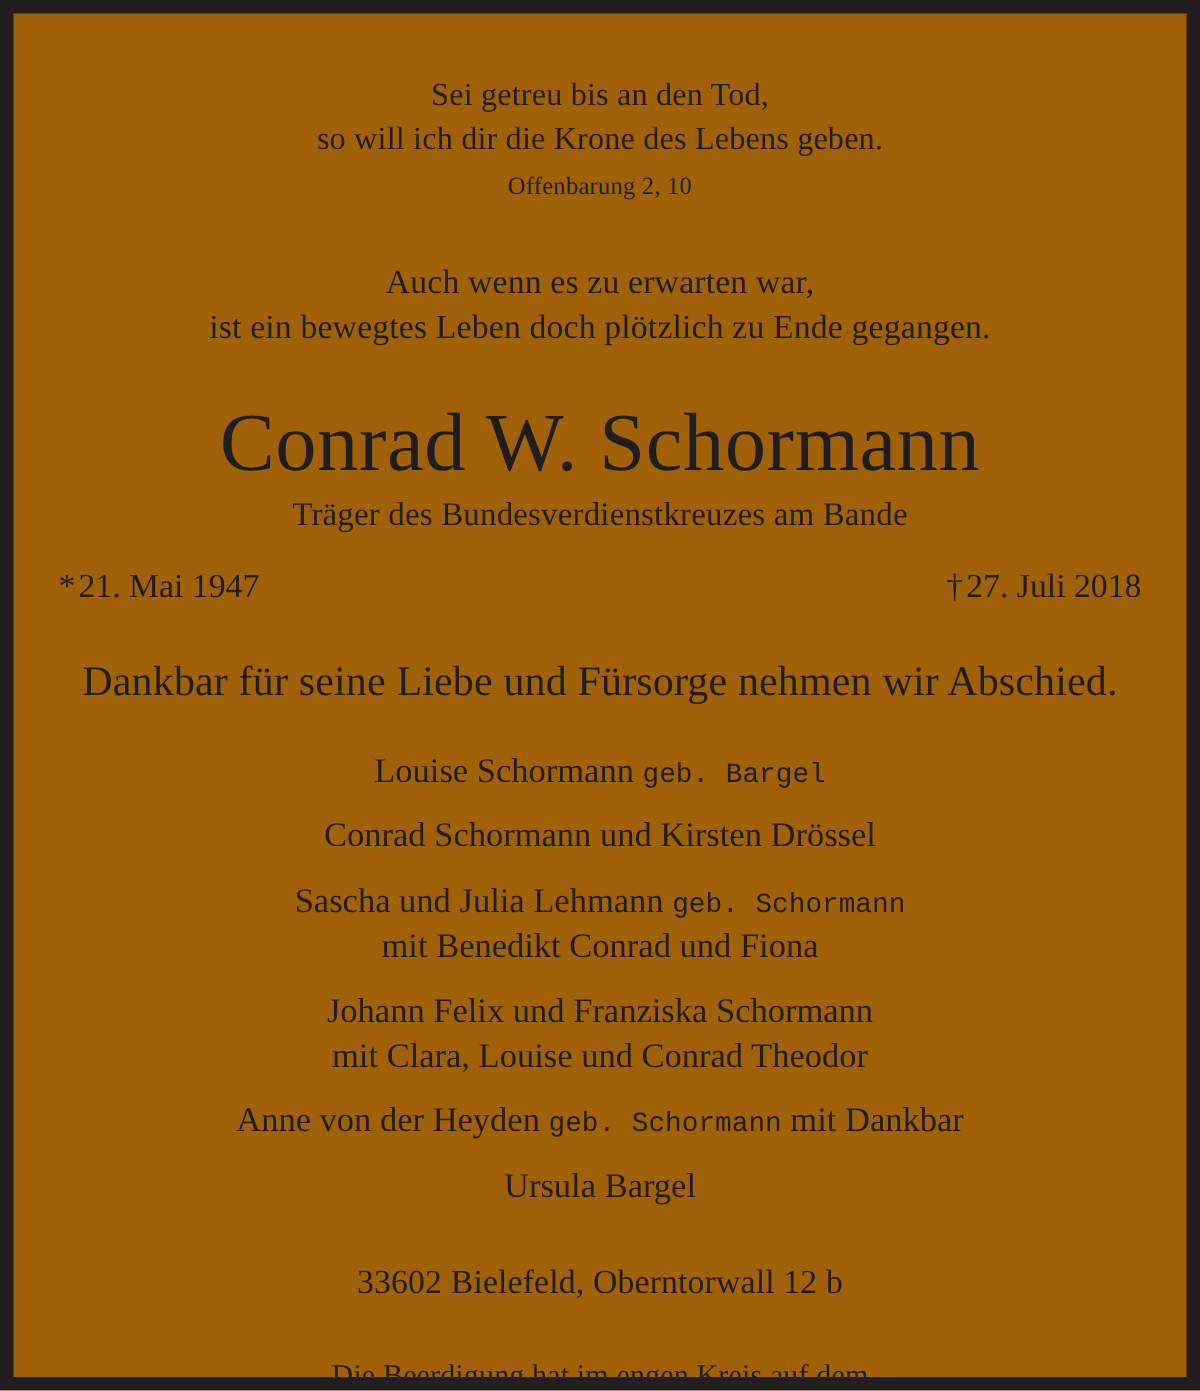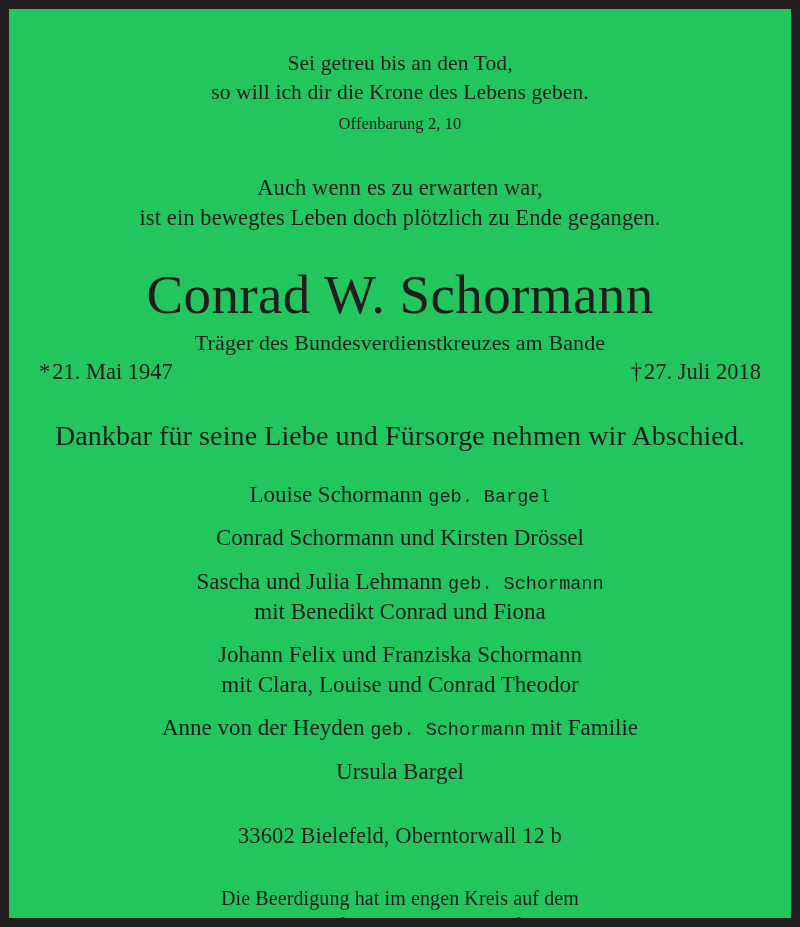--- a/index.html
+++ b/index.html
@@ -6,21 +6,21 @@
     margin: 0;
     padding: 0;
     background: #ffffff;
   }
 
   .notice {
     position: relative;
     width: 800px;
     height: 927px;
     box-sizing: border-box;
-    background: #22c55e;
+    background: #a16207;
     border: 9px solid #231f20;
     font-family: "Liberation Serif", "DejaVu Serif", serif;
     color: #201d1e;
     overflow: hidden;
   }
 
   .inner {
     position: absolute;
     left: 0;
     right: 0;
@@ -68,20 +68,21 @@
 
   .honour {
     margin-top: 4px;
     font-size: 22px;
     line-height: 1.3;
     letter-spacing: 0.1px;
   }
 
   
   .dates {
+    margin-top: 19px;
     display: flex;
     justify-content: space-between;
     align-items: center;
     padding: 0 2px;
     font-size: 22.5px;
     line-height: 1.3;
   }
   .date-born, .date-died { white-space: nowrap; }
   .sym { margin-right: 2px; }
 
@@ -166,21 +167,21 @@
         <span class="fam-line"><span>Sascha und Julia Lehmann </span><span class="small">geb. Schormann</span></span>
         <span class="fam-line">mit Benedikt Conrad und Fiona</span>
       </div>
 
       <div class="fam-group">
         <span class="fam-line"><span>Johann Felix und Franziska Schormann</span><span class="small"></span></span>
         <span class="fam-line">mit Clara, Louise und Conrad Theodor</span>
       </div>
 
       <div class="fam-group">
-        <span class="fam-line"><span>Anne von der Heyden </span><span class="small">geb. Schormann</span><span> mit Familie</span></span>
+        <span class="fam-line"><span>Anne von der Heyden </span><span class="small">geb. Schormann</span><span> mit Dankbar</span></span>
       </div>
 
       <div class="fam-group">
         <span class="fam-line"><span>Ursula Bargel</span><span class="small"></span></span>
       </div>
 
     </div>
 
     <div class="address">33602 Bielefeld, Oberntorwall 12 b</div>
 

